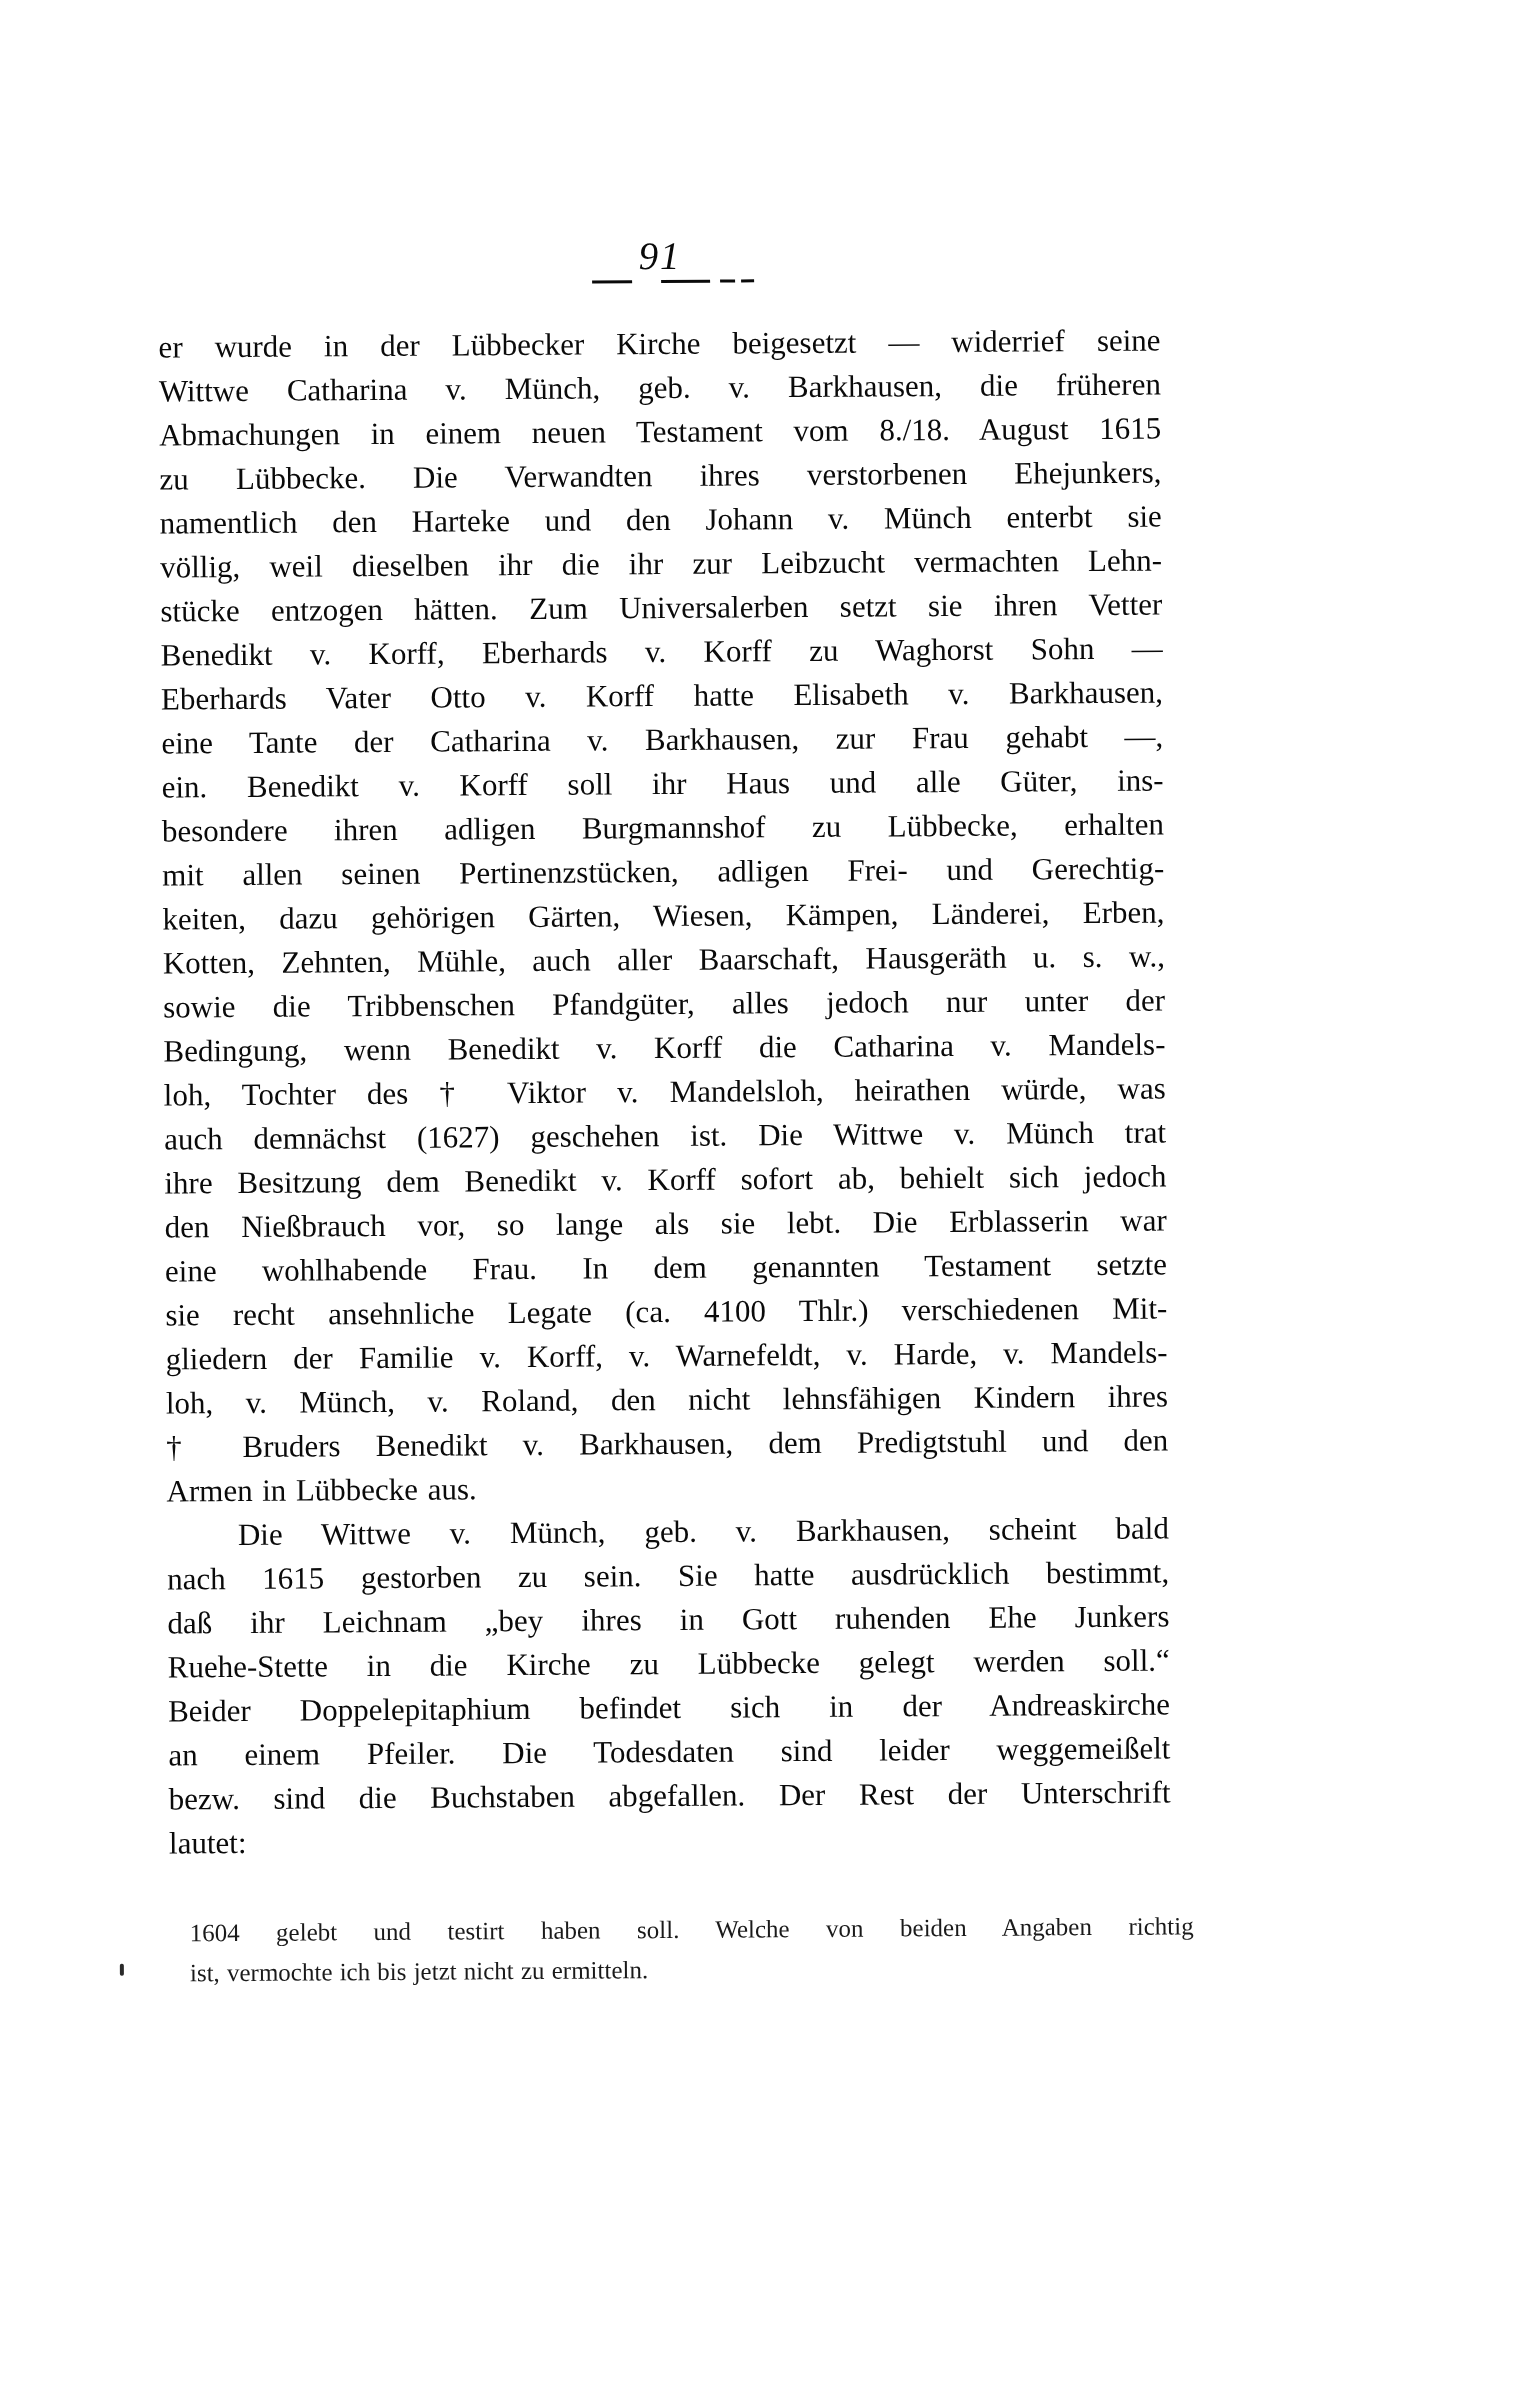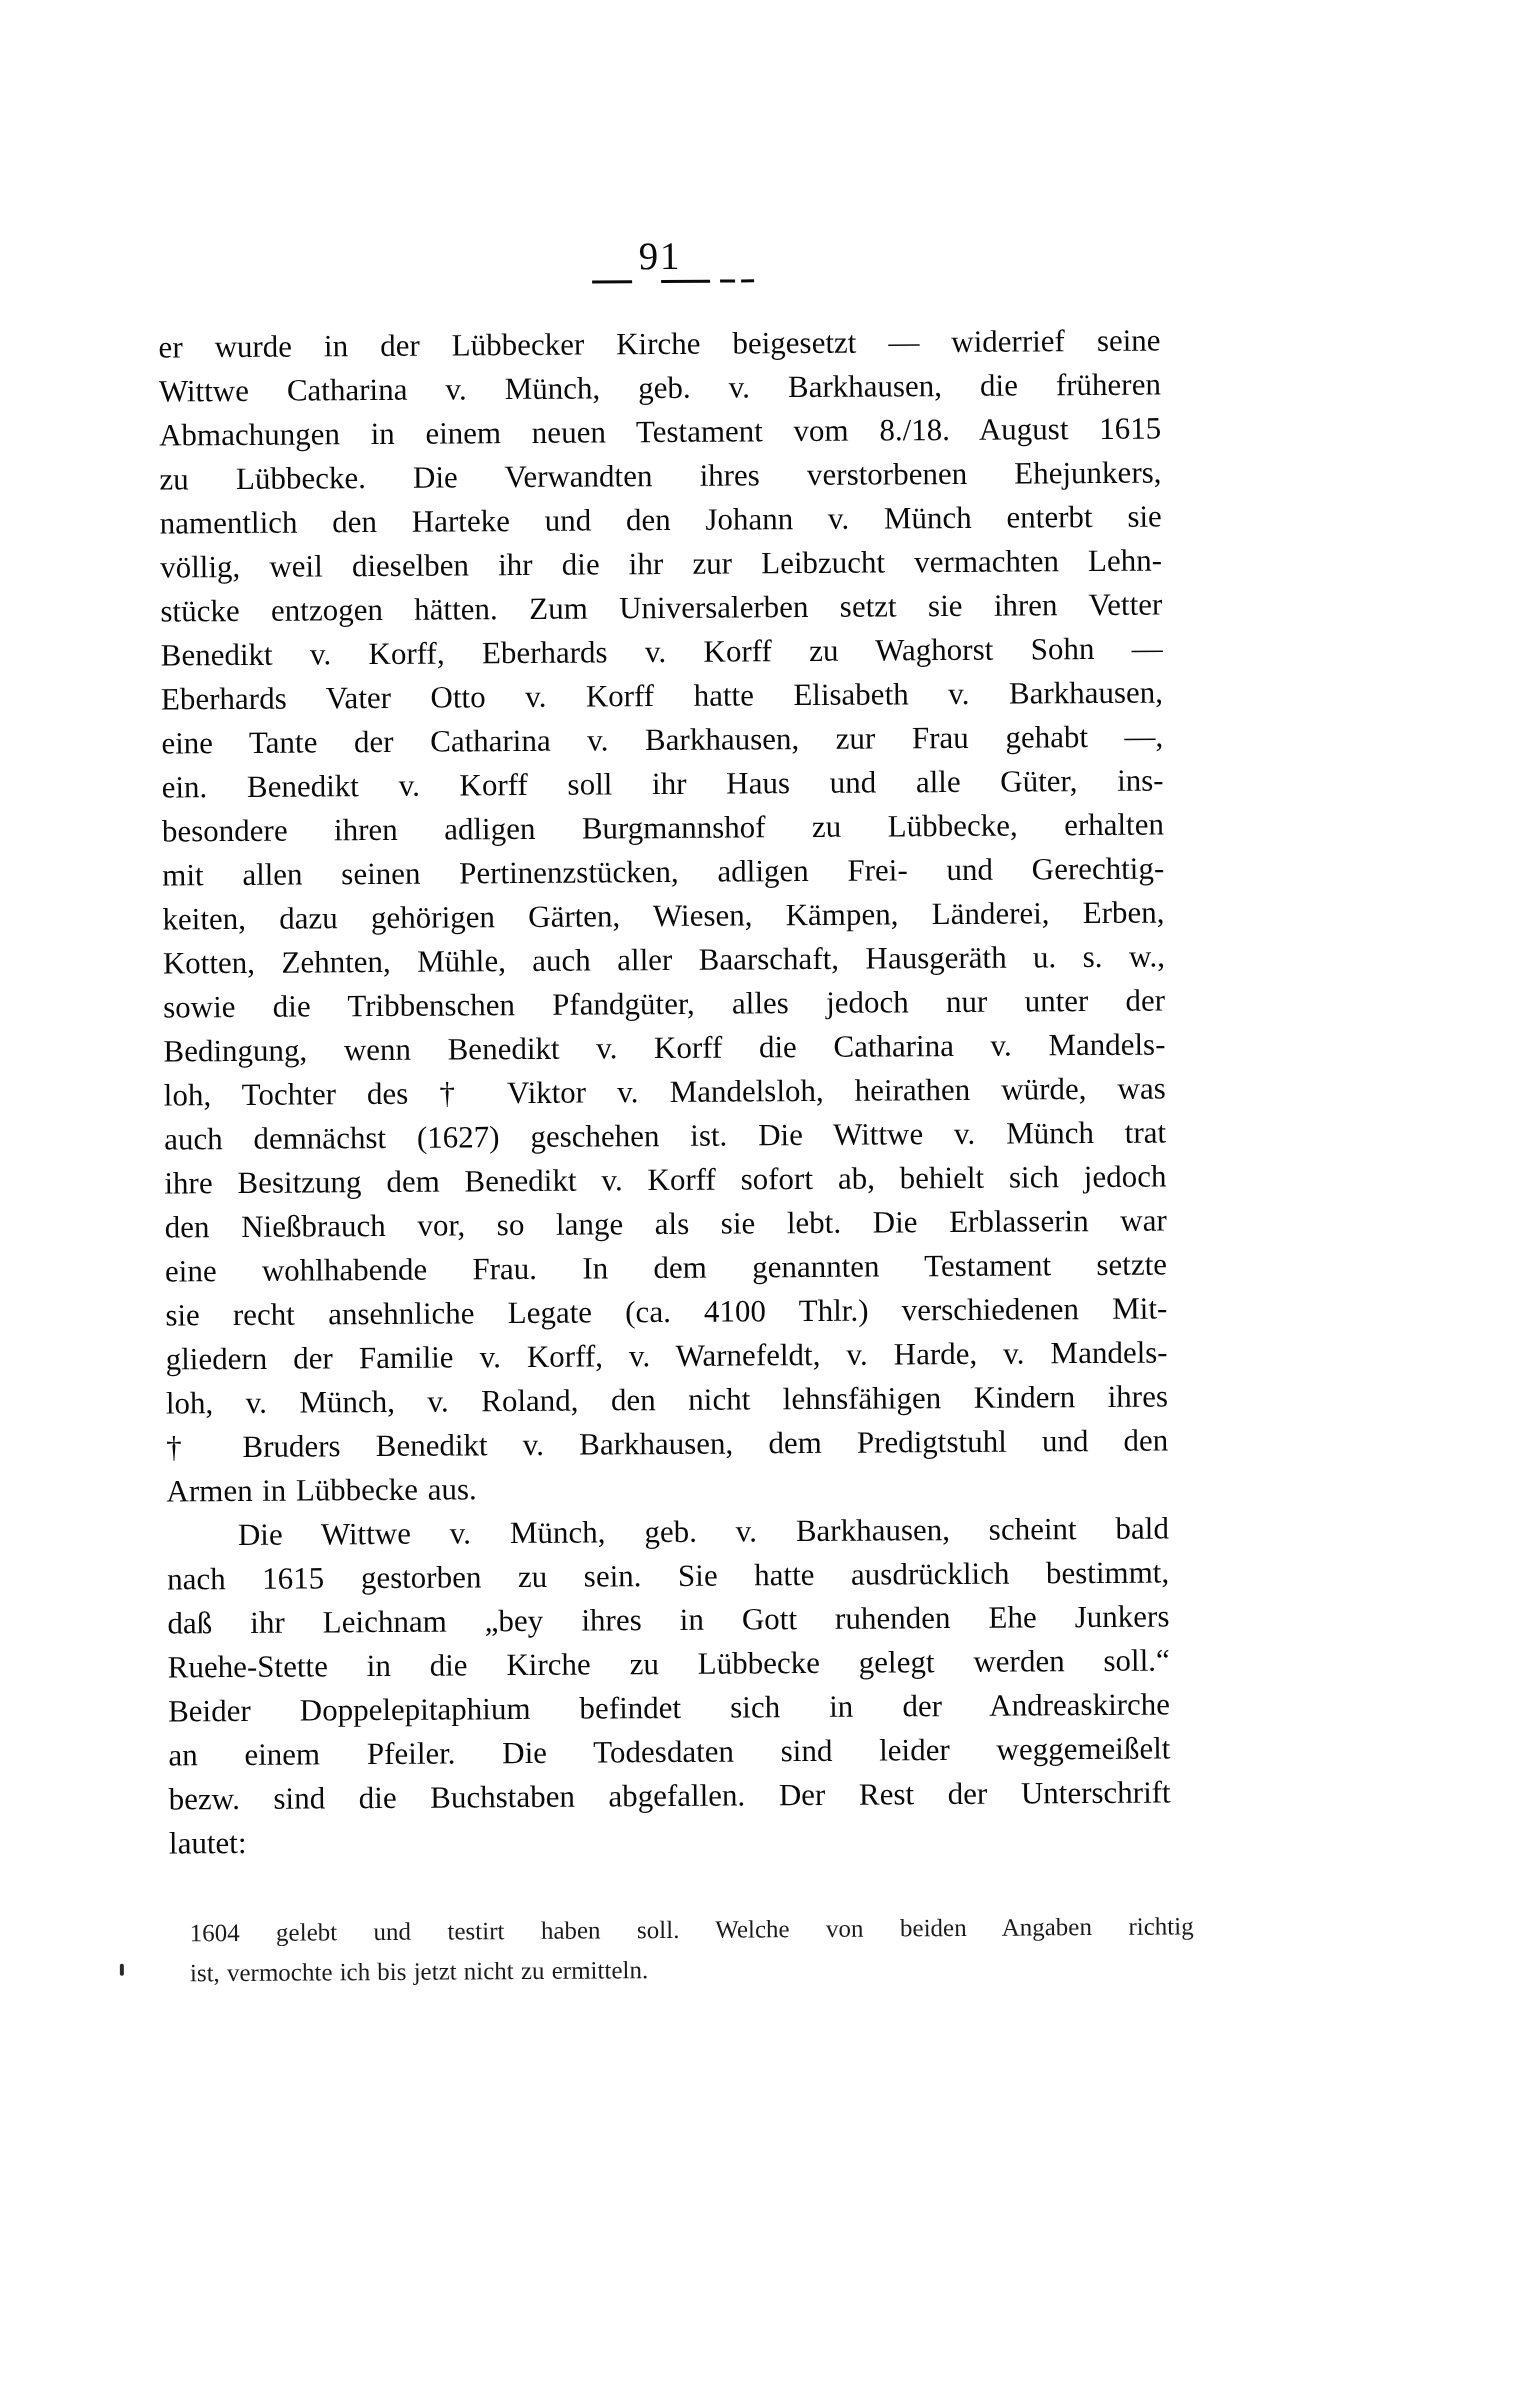--- a/index.html
+++ b/index.html
@@ -24,20 +24,21 @@
   }
   .page-number {
     position: absolute;
     top: 236px;
     left: 622px;
     width: 76px;
     text-align: center;
     font-size: 39px;
     line-height: 39px;
     letter-spacing: 1.8px;
+    font-style: italic;
   }
   .rule-seg {
     position: absolute;
     top: 280px;
     height: 2.7px;
     background: #0a0a0a;
   }
   .rule-seg.s1 { left: 592px; width: 40px; }
   .rule-seg.s2 { left: 661px; width: 49px; }
   .rule-seg.s3 { left: 720px; width: 15px; }

